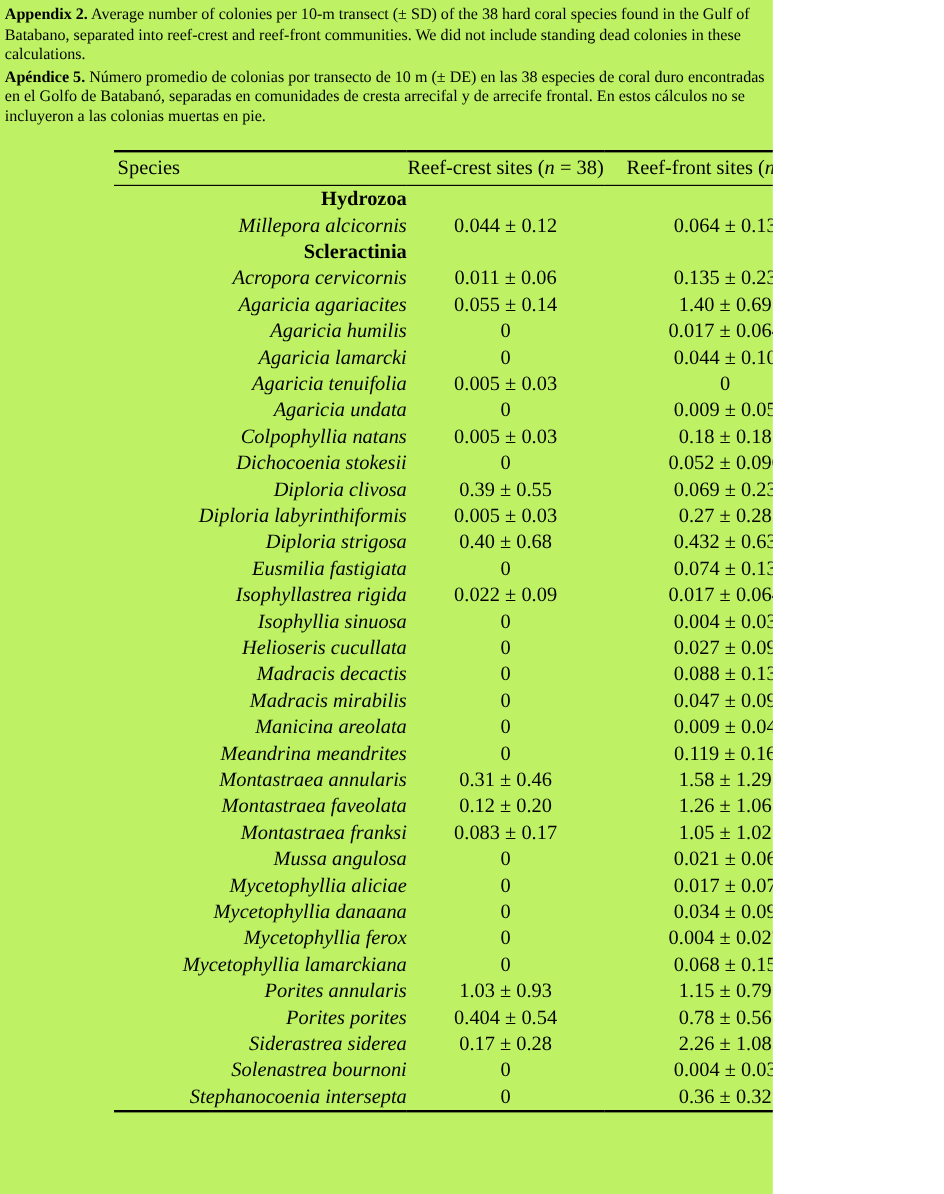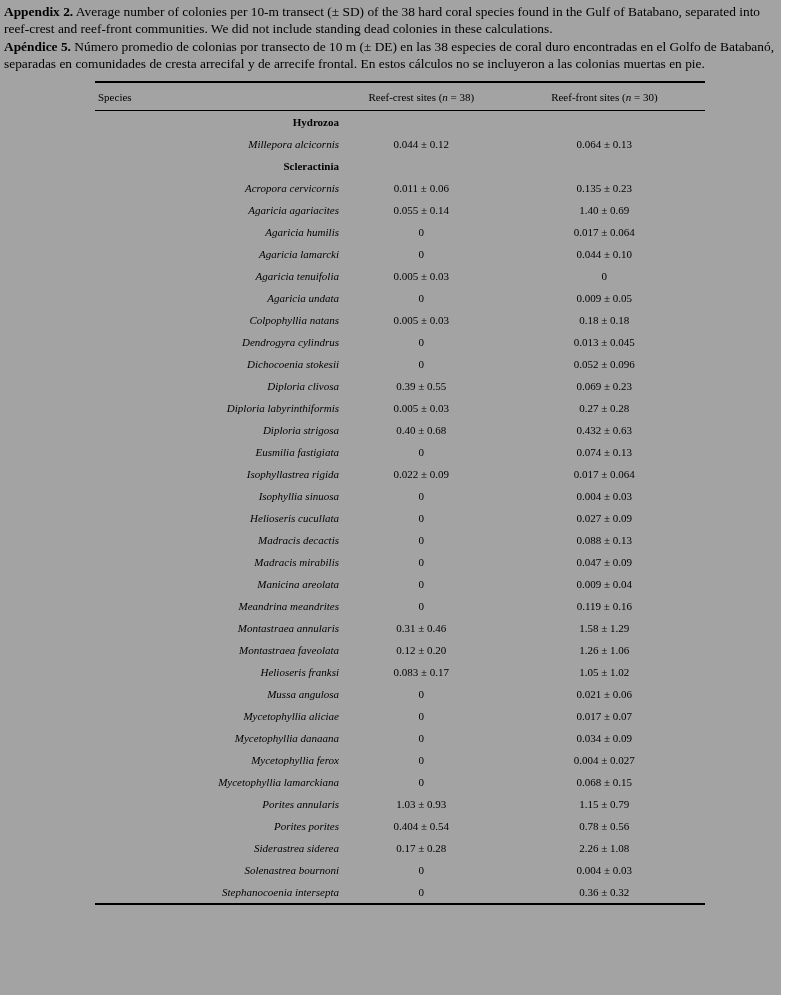--- a/index.html
+++ b/index.html
@@ -4,44 +4,44 @@
 <style>
   html, body {
     margin: 0;
     padding: 0;
     background: #ffffff;
     color: #000000;
     font-family: "Liberation Serif", "DejaVu Serif", serif;
   }
   .page {
     position: relative;
-    width: 781px;
+    width: 644px;
     height: 995px;
-    background: #a3a3a3;
+    background: #bef264;
     overflow: hidden;
   }
   .caption {
     margin: 0;
     padding: 0 2px 0 4px;
     font-size: 13.4px;
     line-height: 16.6px;
     text-align: left;
   }
   .caption.first { padding-top: 4px; }
   .caption.second { padding-top: 2px; }
   .caption b { font-weight: bold; }
   table.coral-table {
     border-collapse: collapse;
     table-layout: fixed;
     width: 610px;
     margin-left: 95px;
-    margin-top: 9px;
+    margin-top: 19px;
     border-top: 2px solid #000;
     border-bottom: 2.5px solid #000;
-    font-size: 11px;
+    font-size: 17px;
   }
   col.c-species { width: 40%; }
   col.c-crest   { width: 27%; }
   col.c-front   { width: 33%; }
   thead th {
     font-weight: normal;
     border-bottom: 1.5px solid #000;
     height: 27px;
     padding: 0;
     vertical-align: middle;
@@ -134,25 +134,20 @@
           <td class="sp">Agaricia undata</td>
           <td class="val">0</td>
           <td class="val">0.009 ± 0.05</td>
         </tr>
         <tr class="species-row">
           <td class="sp">Colpophyllia natans</td>
           <td class="val">0.005 ± 0.03</td>
           <td class="val">0.18 ± 0.18</td>
         </tr>
         <tr class="species-row">
-          <td class="sp">Dendrogyra cylindrus</td>
-          <td class="val">0</td>
-          <td class="val">0.013 ± 0.045</td>
-        </tr>
-        <tr class="species-row">
           <td class="sp">Dichocoenia stokesii</td>
           <td class="val">0</td>
           <td class="val">0.052 ± 0.096</td>
         </tr>
         <tr class="species-row">
           <td class="sp">Diploria clivosa</td>
           <td class="val">0.39 ± 0.55</td>
           <td class="val">0.069 ± 0.23</td>
         </tr>
         <tr class="species-row">
@@ -209,21 +204,21 @@
           <td class="sp">Montastraea annularis</td>
           <td class="val">0.31 ± 0.46</td>
           <td class="val">1.58 ± 1.29</td>
         </tr>
         <tr class="species-row">
           <td class="sp">Montastraea faveolata</td>
           <td class="val">0.12 ± 0.20</td>
           <td class="val">1.26 ± 1.06</td>
         </tr>
         <tr class="species-row">
-          <td class="sp">Helioseris franksi</td>
+          <td class="sp">Montastraea franksi</td>
           <td class="val">0.083 ± 0.17</td>
           <td class="val">1.05 ± 1.02</td>
         </tr>
         <tr class="species-row">
           <td class="sp">Mussa angulosa</td>
           <td class="val">0</td>
           <td class="val">0.021 ± 0.06</td>
         </tr>
         <tr class="species-row">
           <td class="sp">Mycetophyllia aliciae</td>

